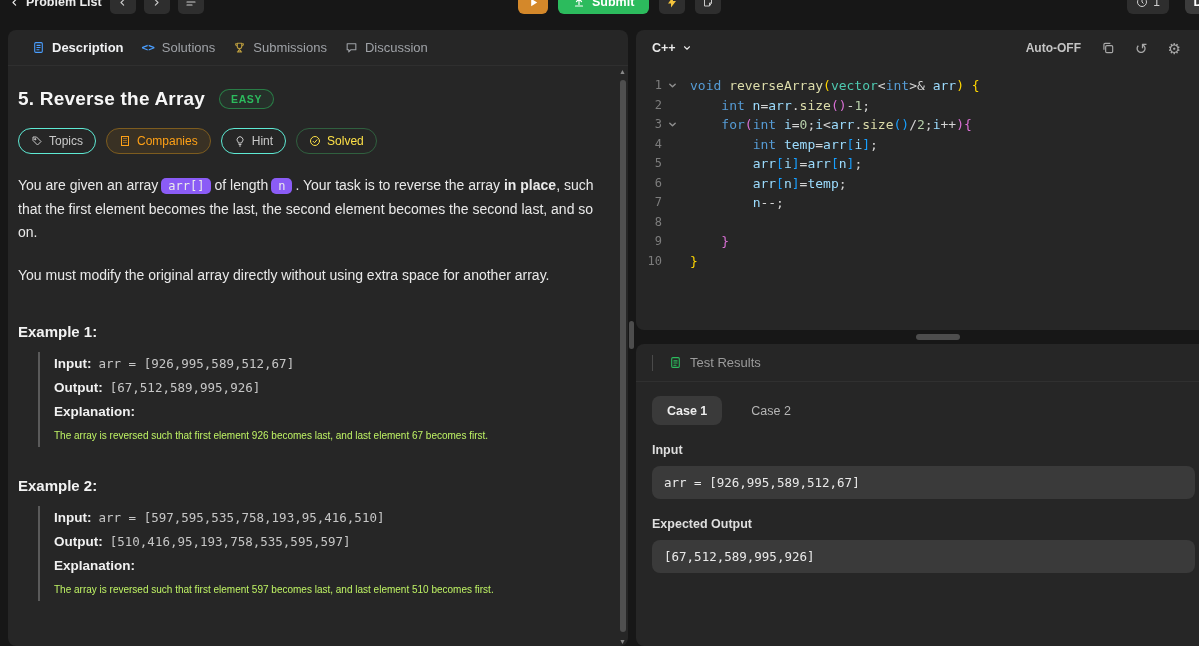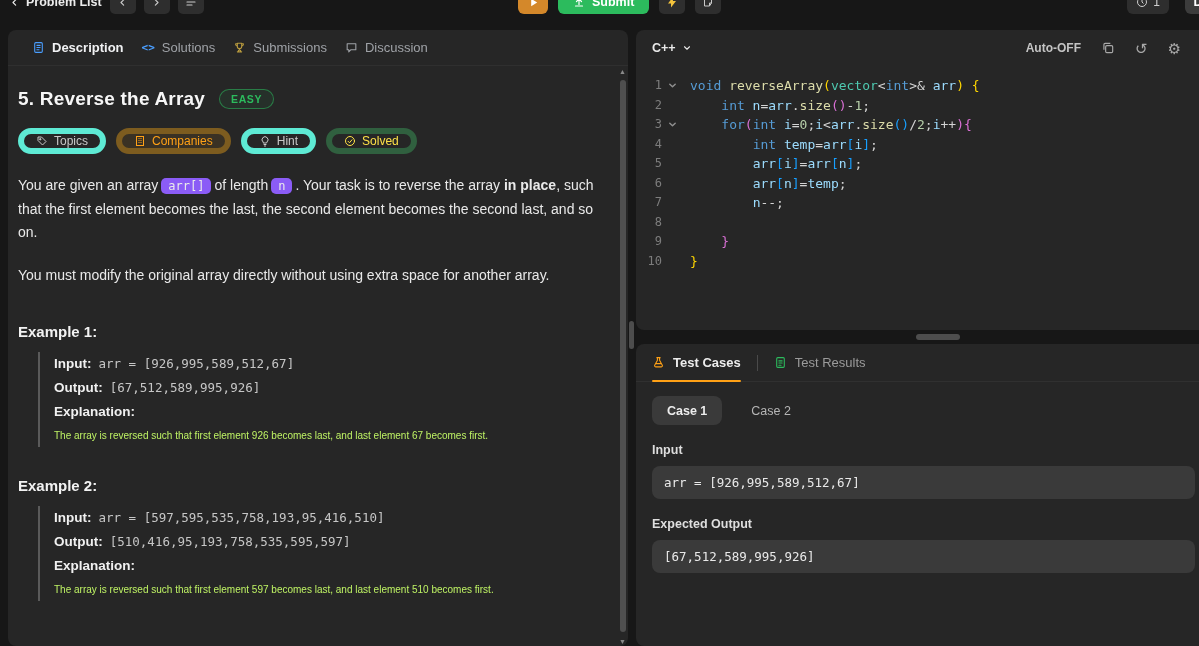--- a/index.html
+++ b/index.html
@@ -33,21 +33,21 @@
   .ltab { display:flex; align-items:center; gap:7px; font-size:13px; color:#9fa2a7; height:100%; }
   .ltab.active { color:#f0f1f3; font-weight:600; }
   .code-glyph { font-family:"DejaVu Sans Mono",monospace; font-size:11px; font-weight:700; color:#4a9eff; }
 
   
   .lcontent { padding:22px 34px 0 10px; position:relative; }
   .title-row { display:flex; align-items:center; gap:14px; }
   .p-title { font-size:19px; font-weight:700; color:#f6f6f6; letter-spacing:.2px; }
   .easy-badge { font-size:10.5px; font-weight:600; letter-spacing:.6px; color:#2cbb5d; border:1px solid rgba(44,187,93,.55); background:rgba(44,187,93,.07); border-radius:20px; padding:3px 11px; }
   .action-row { display:flex; gap:10px; margin-top:18px; }
-  .chip { height:26px; display:flex; align-items:center; gap:6px; padding:0 12px; border-radius:14px; font-size:12px; color:#c9c9c9; border:6px solid #5eead4; background:transparent; }
+  .chip { height:26px; display:flex; align-items:center; gap:6px; padding:0 12px; border-radius:14px; font-size:12px; color:#c9c9c9; border:1px solid #5eead4; background:transparent; }
   .chip.companies { color:#ffa116; border-color:#7d5c1f; background:rgba(255,161,22,.09); }
   .chip.solved { color:#fde047; border-color:#30603f; }
   .desc-p { margin-top:20px; font-size:14px; line-height:23px; color:#e9e9e9; max-width:580px; }
   .desc-p b { font-weight:700; }
   .inline-code { font-family:"DejaVu Sans Mono",monospace; font-size:12px; background:#8b5cf6; border-radius:5px; padding:1px 7px; margin:0 3px; color:#eaeaea; }
   .example-h { margin-top:36px; font-size:15px; font-weight:700; color:#f2f2f2; }
   .example-block { margin-top:12px; margin-left:20px; border-left:2px solid #5a5a5a; padding-left:14px; }
   .ex-line { font-size:13.5px; line-height:24px; }
   .ex-label { font-weight:700; color:#f0f0f0; }
   .ex-mono { font-family:"DejaVu Sans Mono",monospace; font-size:12.5px; color:#c6c6c6; margin-left:7px; }
@@ -352,28 +352,20 @@
         <span class="code-text"><span class="tk-b1">}</span></span>
       </div>
     </div>
 </div>
 
 <div class="v-handle"></div>
 <div class="h-handle"></div>
 
 <div class="tests-panel">
   <div class="tc-header">
-    <div class="tc-tab active">
-      <span>
-          <svg width="13" height="13" viewBox="0 0 24 24" fill="none" stroke="#ffa116" stroke-width="2" stroke-linecap="round" stroke-linejoin="round">
-            <path d="M9 3 h6 M10 3 v5 l-5 9 a2 2 0 0 0 1.8 3 h10.4 a2 2 0 0 0 1.8 -3 l-5 -9 V3 M7.5 14 h9"></path>
-          </svg>
-        </span>
-      <span>Test Cases</span>
-    </div>
     <div class="tc-sep"></div>
     <div class="tr-tab">
       <span>
           <svg width="13" height="13" viewBox="0 0 24 24" fill="none" stroke="#2cbb5d" stroke-width="2" stroke-linecap="round">
             <rect x="5" y="3" width="14" height="18" rx="2"></rect>
             <path d="M9 9 h6 M9 13 h6 M9 17 h4"></path>
           </svg>
         </span>
       <span>Test Results</span>
     </div>

